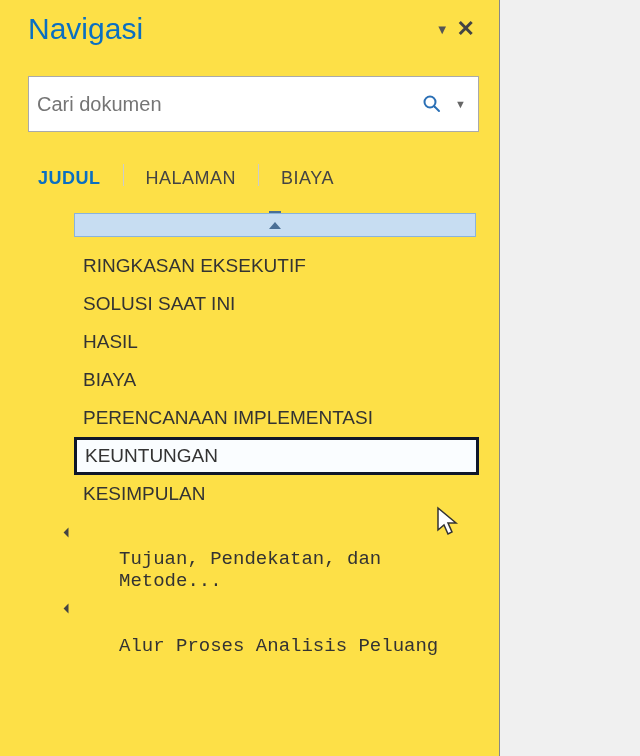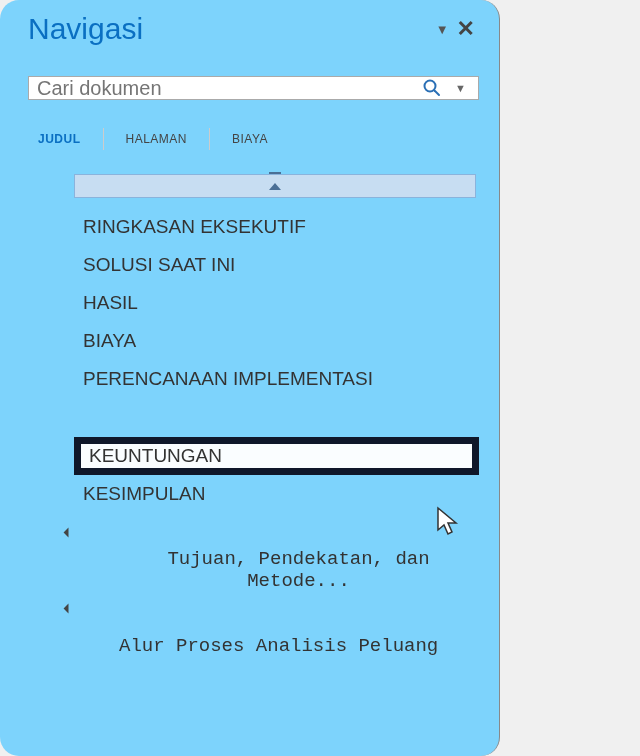--- a/index.html
+++ b/index.html
@@ -6,25 +6,24 @@
   body {
     font-family: "Segoe UI", Tahoma, sans-serif;
     background: #f0f0f0;
     width: 640px;
     height: 756px;
     overflow: hidden;
   }
   .pane {
     width: 500px;
     height: 756px;
-    background: #7dd3fc;
+    background: #fde047;
     border-right: 1px solid #888;
     padding: 12px 20px 0 28px;
     position: relative;
-    border-radius: 19px;
   }
   .pane-header {
     display: flex;
     justify-content: space-between;
     align-items: center;
     margin-bottom: 30px;
     padding-right: 4px;
   }
   .title {
     font-size: 30px;
@@ -46,21 +45,21 @@
     font-size: 22px;
     font-weight: bold;
     color: #444;
     cursor: pointer;
     line-height: 1;
   }
   .search-box {
     display: flex;
     align-items: center;
     border: 1px solid #aaa;
-    height: 24px;
+    height: 56px;
     background: #fff;
     margin-bottom: 28px;
     padding: 0 8px 0 8px;
   }
   .search-input {
     flex: 1;
     border: none;
     outline: none;
     font-size: 20px;
     color: #777;
@@ -79,39 +78,39 @@
     color: #666;
     padding: 0 4px;
   }
   .tabs {
     display: flex;
     align-items: center;
     margin-bottom: 24px;
     padding-left: 6px;
   }
   .tab {
-    font-size: 12px;
+    font-size: 18px;
     color: #444;
     padding: 0 4px;
     cursor: pointer;
     letter-spacing: 0.5px;
+    margin-top: 8px;
   }
   .tab.active {
     color: #0a6fc2;
     font-weight: 600;
   }
   .tab-sep {
     width: 1px;
     height: 22px;
     background: #ccc;
     margin: 0 18px;
   }
   .headings {
     padding-left: 20px;
-    text-align: center;
   }
   .goto-top {
     margin-left: 26px;
     width: 402px;
     height: 24px;
     background: #c7ddf2;
     border: 1px solid #8ab3dc;
     display: flex;
     align-items: center;
     justify-content: center;
@@ -136,23 +135,22 @@
     display: flex;
     align-items: center;
     height: 38px;
     font-size: 19px;
     color: #333;
     padding-left: 8px;
     cursor: pointer;
     border: 1px solid transparent;
   }
   .heading-row.sel {
-    border: 7px solid #0f172a;
+    border: 3px solid #0f172a;
     background: #fafdff;
-    margin-top: 39px;
   }
   .level-1 { margin-left: 26px; }
   .level-2 { margin-left: 62px; font-family: Liberation Mono, monospace; }
   .expander {
     width: 0; height: 0;
     border-left: 7px solid #444;
     border-top: 7px solid transparent;
     transform: rotate(45deg);
     margin-right: 10px;
     display: inline-block;

